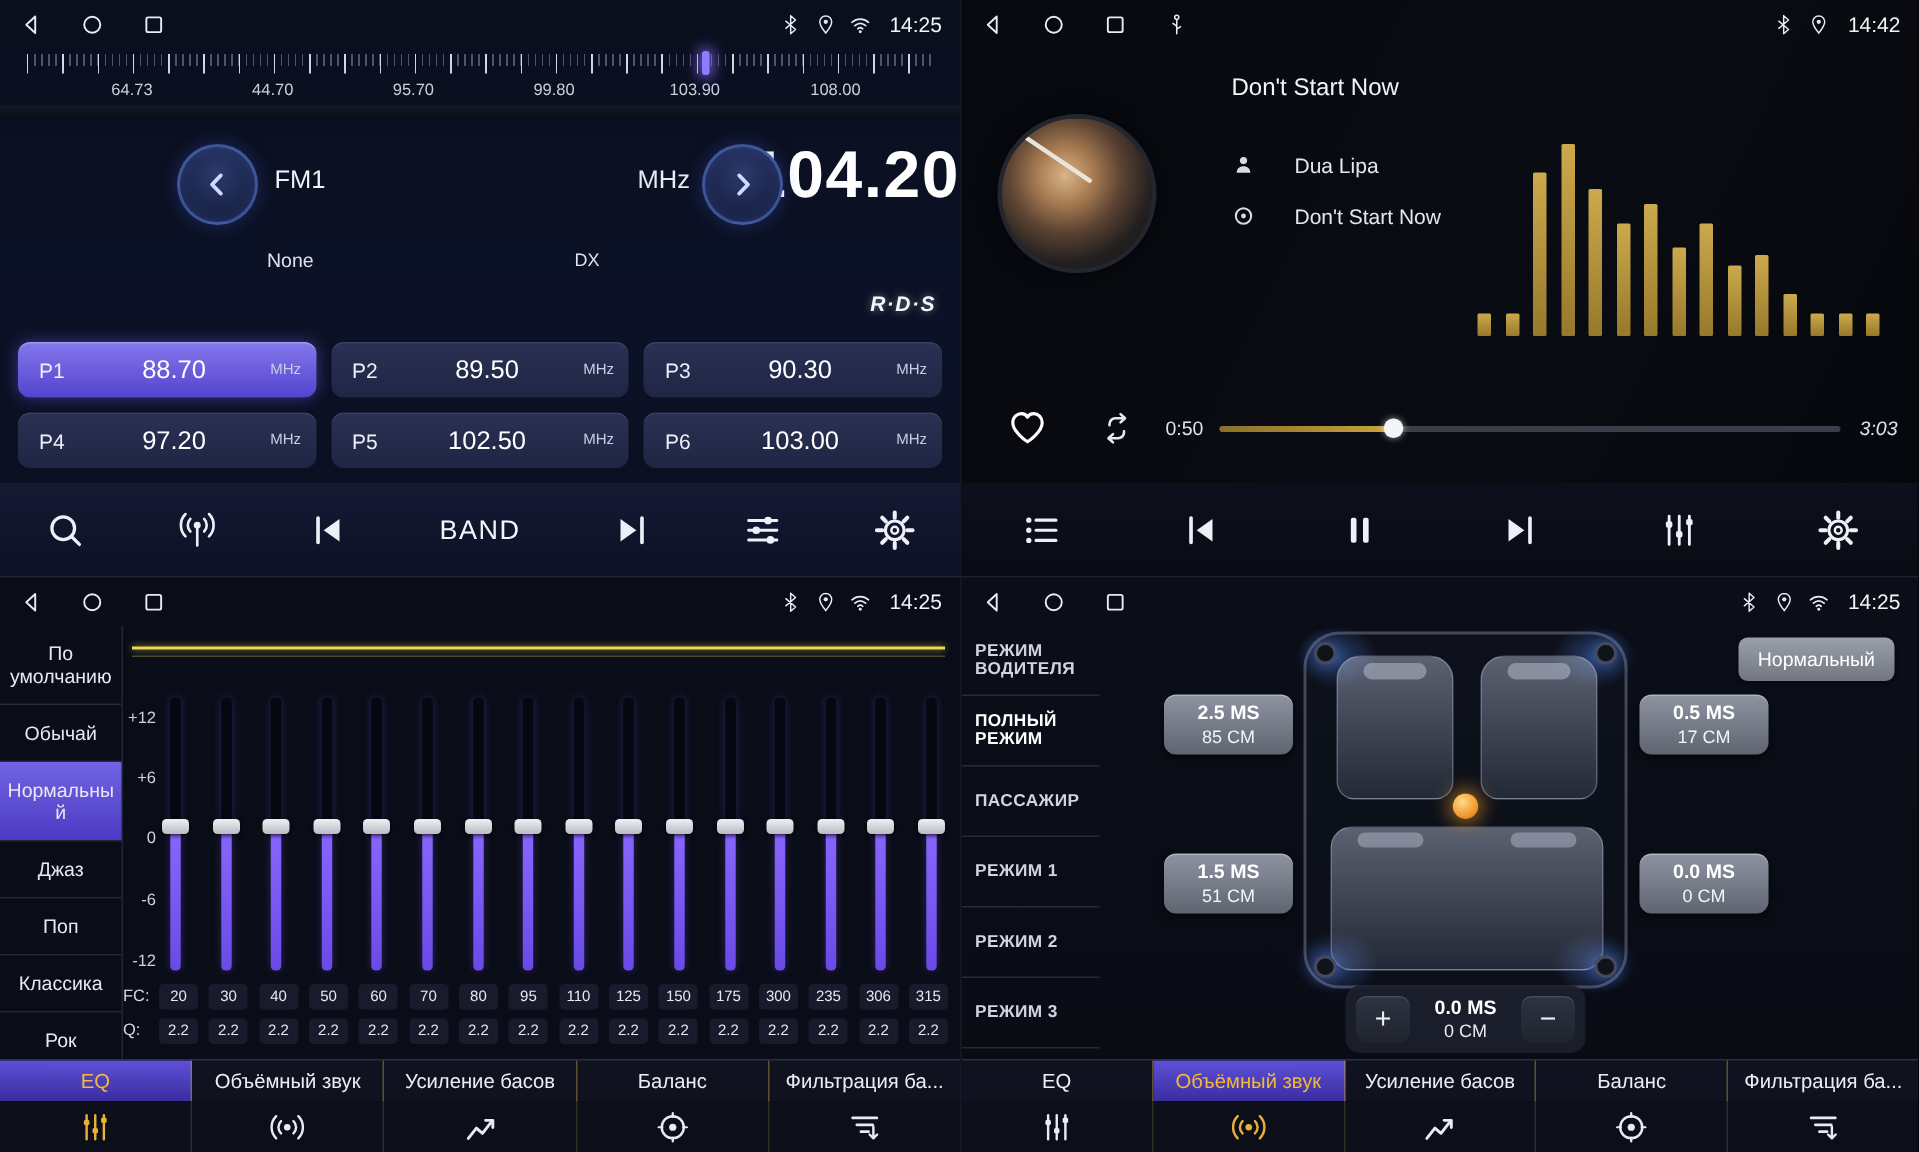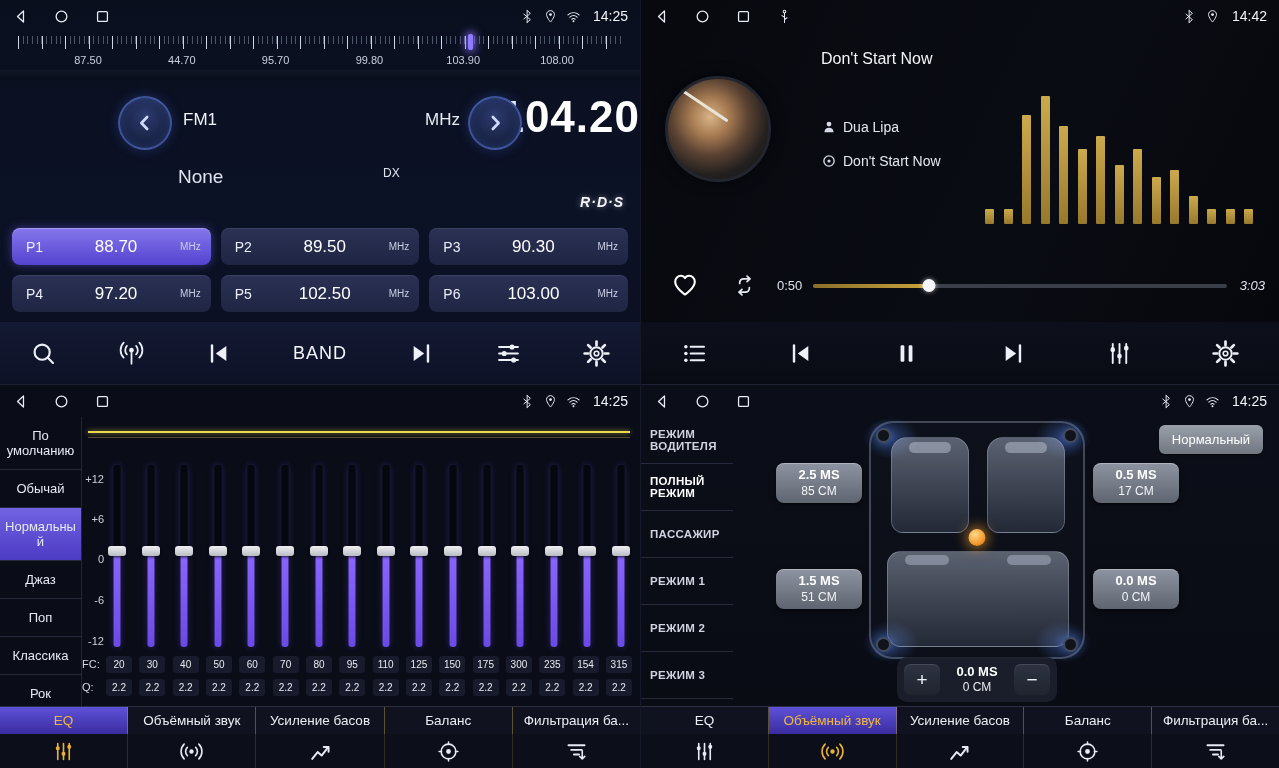--- a/index.html
+++ b/index.html
@@ -32,42 +32,42 @@
   .scale-band { position:absolute; top:36px; left:0; right:0; height:10px; background:linear-gradient(180deg, rgba(255,255,255,.03), rgba(0,0,0,.28)); }
   .tuner { position:absolute; top:88px; left:0; right:0; height:110px; }
   .seek-btn { position:absolute; width:54px; height:54px; border-radius:50%; top:8px;
     background:radial-gradient(circle at 50% 35%, #2c3a6e, #16203f 72%);
     border:2px solid rgba(95,125,225,.55); box-shadow:0 0 12px rgba(60,90,200,.35), inset 0 0 10px rgba(80,110,220,.3);
     display:flex; align-items:center; justify-content:center; color:#cfd9ff; cursor:pointer; }
   #seek-left { left:118px; } #seek-right { left:468px; }
   .band-label { position:absolute; left:183px; top:22px; font-size:17px; color:#f0f2f8; }
   .freq-big { position:absolute; left:0; right:0; top:4px; text-align:right; font-size:44px; font-weight:bold; letter-spacing:1px; color:#fff; }
   .mhz-label { position:absolute; left:425px; top:22px; font-size:17px; color:#e8ebf4; }
-  .none-label { position:absolute; left:178px; top:78px; font-size:19px; color:#dfe3ee; }
+  .none-label { position:absolute; left:178px; top:78px; font-size:13px; color:#dfe3ee; }
   .dx-label { position:absolute; left:383px; top:78px; font-size:12px; color:#dfe3ee; }
   .rds { position:absolute; right:16px; top:194px; font-size:14px; font-weight:bold; font-style:italic; letter-spacing:1px; color:#f4f6fc; text-shadow:0 0 6px rgba(255,255,255,.45); }
   .presets { position:absolute; left:12px; right:12px; top:228px; display:grid; grid-template-columns:repeat(3,1fr); gap:10px; }
   .preset { height:37px; border-radius:8px; display:flex; align-items:center; padding:0 10px 0 14px;
     background:linear-gradient(180deg,#2b3154,#1f2543); box-shadow:inset 0 1px 0 rgba(255,255,255,.08); cursor:pointer; }
   .preset.active { background:linear-gradient(180deg,#8577ec,#5443cf); box-shadow:0 0 10px rgba(110,90,230,.5), inset 0 1px 0 rgba(255,255,255,.25); }
   .p-id { font-size:14px; color:#eceef8; width:30px; }
   .p-freq { flex:1; text-align:center; font-size:17px; color:#fff; }
   .p-unit { font-size:10px; color:#c9cde4; margin-left:4px; }
   .toolbar { position:absolute; left:0; right:0; bottom:0; height:62px; display:flex; align-items:center; justify-content:space-around; background:linear-gradient(180deg,#141a33,#0d1126); }
   .toolbar.dark { background:linear-gradient(180deg,#0d101c,#090b14); }
   .tb-icon { width:27px; height:27px; color:#eef0f8; cursor:pointer; }
   .tb-band { font-size:18px; letter-spacing:1px; color:#f4f6fb; cursor:pointer; }
 
   
   .album { position:absolute; left:24px; top:76px; width:106px; height:106px; border-radius:50%;
     background:radial-gradient(circle at 42% 38%, #d8b488 0%, #a87c52 22%, #5a4232 45%, #23201f 68%, #101218 100%);
     border:3px solid #23262e; box-shadow:0 0 14px rgba(0,0,0,.6); overflow:hidden; cursor:pointer; }
   .stick { position:absolute; left:-8px; top:20px; width:74px; height:3px; background:#e8e4da; transform:rotate(34deg); border-radius:2px; }
   .track-title { position:absolute; left:180px; top:50px; font-size:16px; color:#f2f4f8; }
-  .meta-row { position:absolute; left:180px; display:flex; align-items:center; gap:6px; font-size:14px; color:#e4e7ee;margin-top:17px; }
+  .meta-row { position:absolute; left:180px; display:flex; align-items:center; gap:26px; font-size:14px; color:#e4e7ee; }
   #meta-artist { top:102px; } #meta-album { top:136px; }
   .meta-icon { width:16px; height:16px; color:#d8dbe6; }
   .visualizer { position:absolute; right:26px; top:86px; width:268px; height:138px; display:flex; align-items:flex-end; justify-content:space-between; }
   .vbar { width:9px; background:linear-gradient(180deg,#cca94c,#97792c); border-radius:1px; }
   .controls { position:absolute; left:0; right:0; top:266px; height:40px; }
   .heart { position:absolute; left:30px; top:5px; width:28px; height:28px; color:#fff; cursor:pointer; }
   .repeat { position:absolute; left:92px; top:8px; width:23px; height:23px; color:#e8eaf2; cursor:pointer; }
   .time-elapsed { position:absolute; left:136px; top:12px; font-size:13px; color:#dfe2ec; }
   .time-total { position:absolute; right:14px; top:12px; font-size:13px; color:#dfe2ec;font-style:italic; }
   .progress { position:absolute; left:172px; right:52px; top:18px; height:4px; background:#3a3e49; border-radius:2px; cursor:pointer; }
@@ -274,21 +274,21 @@
           </svg>
         <svg class="sb-icon sm">
             <use href="#i-wifi"></use>
           </svg>
         <span class="sb-time">14:25</span>
       </div>
     </div>
     <div class="scale">
       <div class="ticks"></div>
       <div>
-          <span class="scale-num" style="left: 88px;">87.50</span>
+          <span class="scale-num" style="left: 88px;">64.73</span>
           <span class="scale-num" style="left: 181.8px;">44.70</span>
           <span class="scale-num" style="left: 275.6px;">95.70</span>
           <span class="scale-num" style="left: 369.4px;">99.80</span>
           <span class="scale-num" style="left: 463.2px;">103.90</span>
           <span class="scale-num" style="left: 557px;">108.00</span>
         </div>
       <div class="scale-band"></div>
       <div class="scale-indicator"></div>
     </div>
     <div class="tuner">
@@ -578,21 +578,21 @@
         <div class="chip">60</div>
         <div class="chip">70</div>
         <div class="chip">80</div>
         <div class="chip">95</div>
         <div class="chip">110</div>
         <div class="chip">125</div>
         <div class="chip">150</div>
         <div class="chip">175</div>
         <div class="chip">300</div>
         <div class="chip">235</div>
-        <div class="chip">154</div>
+        <div class="chip">306</div>
         <div class="chip">315</div>
       </div>
     <div class="eq-row-label" id="q-label">Q:</div>
     <div class="eq-chip-row" id="q-row">
         <div class="chip">2.2</div>
         <div class="chip">2.2</div>
         <div class="chip">2.2</div>
         <div class="chip">2.2</div>
         <div class="chip">2.2</div>
         <div class="chip">2.2</div>

